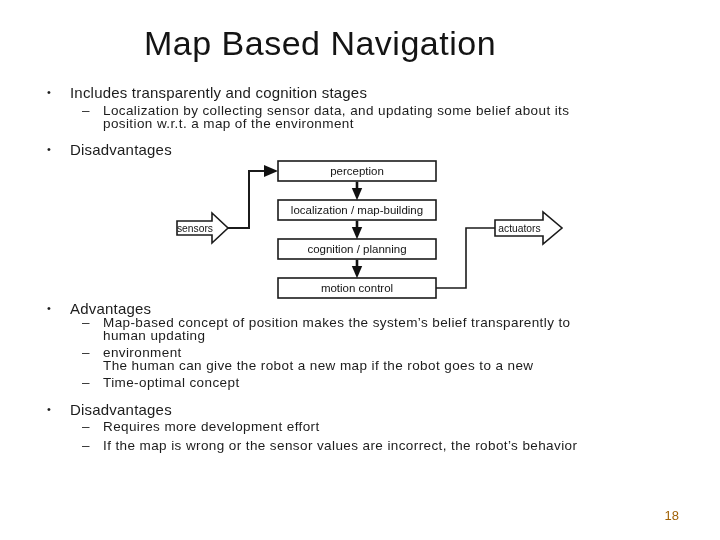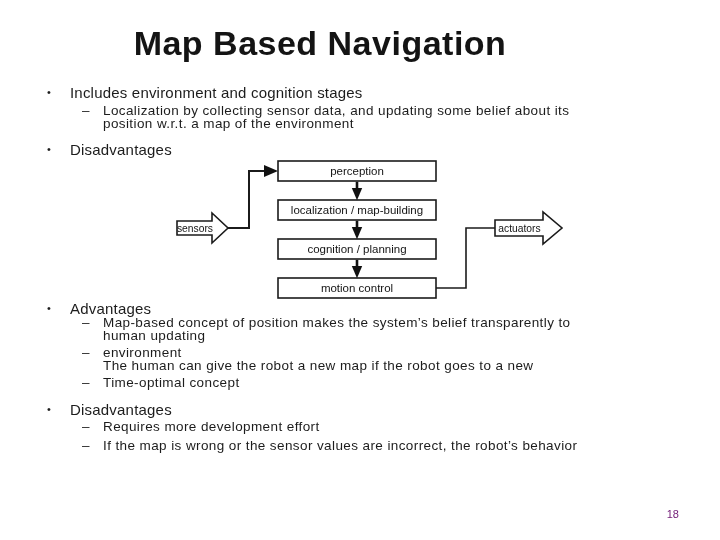--- a/index.html
+++ b/index.html
@@ -1,41 +1,41 @@
 <!DOCTYPE html>
 <html><head>
 <meta charset="utf-8">
 <style>
   html,body{margin:0;padding:0;background:#ffffff;}
   .slide{position:relative;width:720px;height:540px;background:#ffffff;
          font-family:"Liberation Sans","DejaVu Sans",sans-serif;color:#1a1a1a;overflow:hidden;}
   .title{position:absolute;top:24px;left:0;width:640px;text-align:center;
-         font-size:34px;font-weight:700;letter-spacing:0.5px;color:#141414;}
+         font-size:34px;font-weight:400;letter-spacing:0.5px;color:#141414;}
   .row{position:absolute;display:flex;align-items:flex-start;white-space:nowrap;color:#1c1c1c;}
   .l1{left:47px;font-size:15px;line-height:15px;letter-spacing:0.2px;}
   .l1 .marker{flex:0 0 23px;width:23px;font-size:11px;line-height:15px;}
   .l2{left:82px;font-size:13.5px;line-height:13.4px;letter-spacing:0.4px;}
   .l2 .marker{flex:0 0 21px;width:21px;}
-  .page-num{position:absolute;top:508px;right:41px;font-size:11px;color:#701a75;}
+  .page-num{position:absolute;top:508px;right:41px;font-size:13px;color:#a16207;}
   .diagram{position:absolute;left:160px;top:155px;width:420px;height:150px;}
   .diagram text{font-family:"Liberation Sans","DejaVu Sans",sans-serif;fill:#141414;font-size:11.5px;}
   .diagram .shape{fill:#ffffff;stroke:#1b1b1b;stroke-width:1.6;}
   .diagram .conn{fill:none;stroke:#1b1b1b;}
   .diagram .solid{fill:#111111;stroke:none;}
 </style>
 </head>
 <body>
 
 <div class="slide">
 
   <div class="title">Map Based Navigation</div>
 
   <div class="row l1" style="top:85px">
     <span class="marker">•</span>
-    <span>Includes environment and cognition stages</span>
+    <span>Includes transparently and cognition stages</span>
   </div>
   <div class="row l2" style="top:104px">
     <span class="marker">–</span>
     <span>
       <div>Localization by collecting sensor data, and updating some belief about its</div>
       <div>position w.r.t. a map of the environment</div>
     </span>
   </div>
 
   <div class="row l1" style="top:142px">

